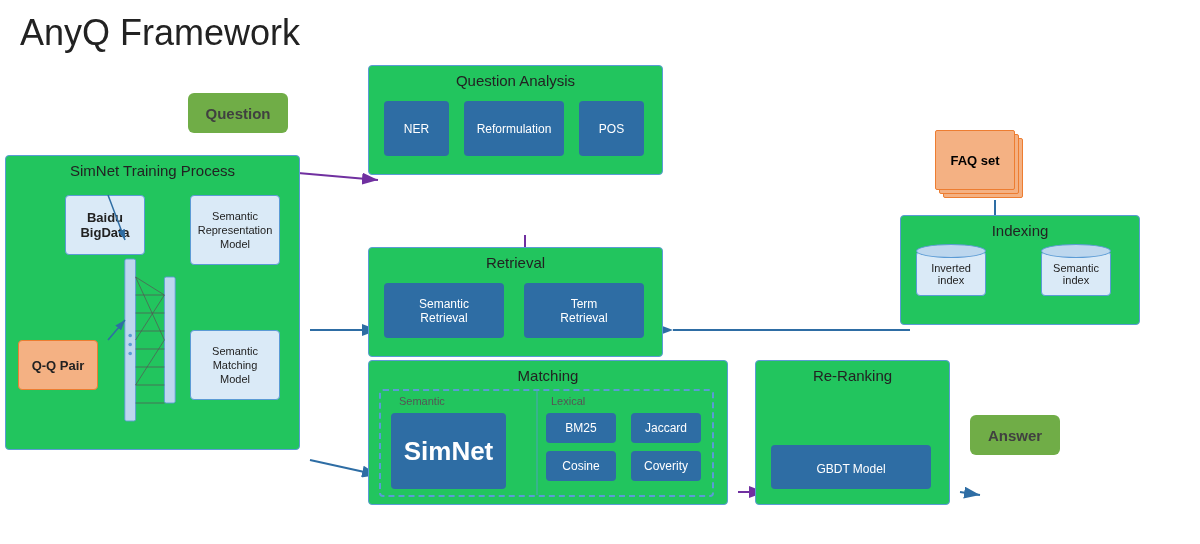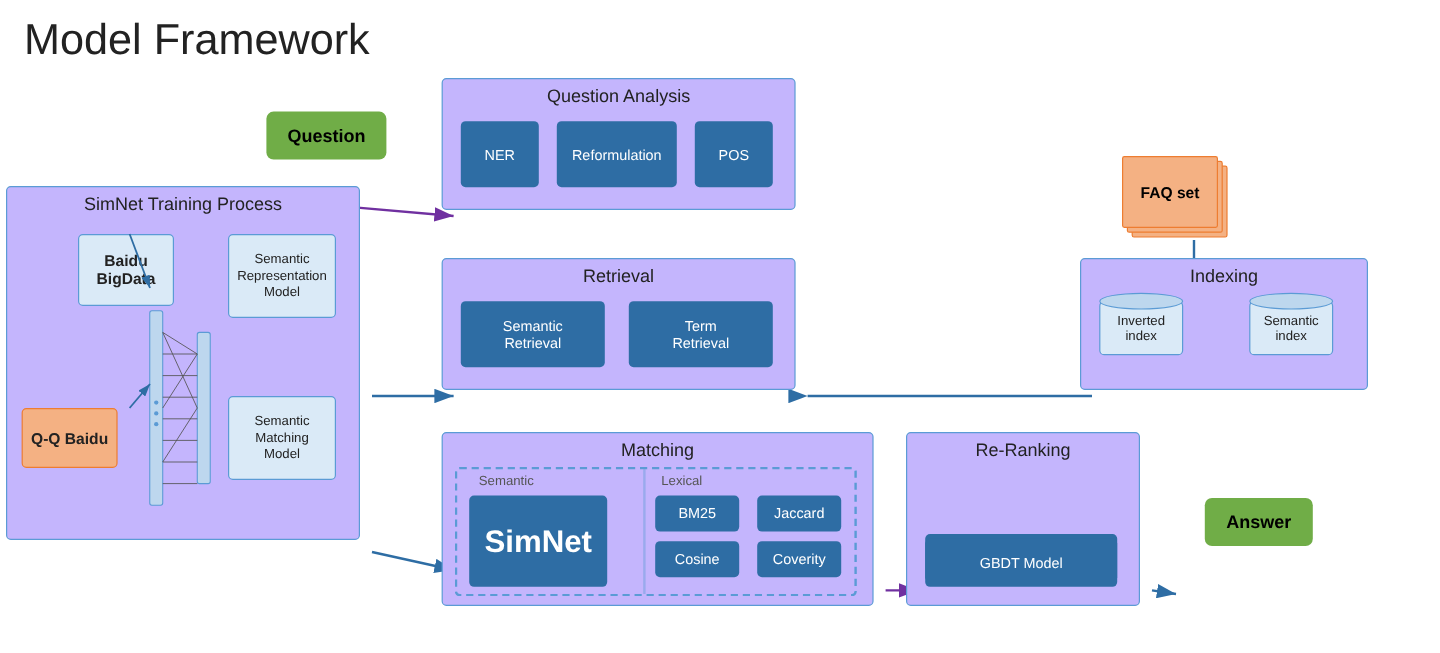--- a/index.html
+++ b/index.html
@@ -22,34 +22,33 @@
 
     
     .box {
       position: absolute;
       border-radius: 4px;
       text-align: center;
     }
 
     
     .box-light-blue {
-      background: #c4b5fd;
+      background: #22c55e;
       border: 1.5px solid #5b9bd5;
     }
     
     .box-green {
       background: #70ad47;
-      color: #000000;
+      color: #404040;
       border-radius: 6px;
       display: flex;
       align-items: center;
       justify-content: center;
       font-size: 15px;
       font-weight: 600;
-      margin-left: 34px;
     }
 
     
     .section-label {
       font-size: 15px;
       color: #222;
       position: absolute;
       top: 6px;
       left: 0; right: 0;
       text-align: center;
@@ -222,21 +221,21 @@
     
     .sub-label {
       font-size: 11px;
       color: #555;
       position: absolute;
     }
   </style>
 </head>
 <body>
 
-<div class="page-title">Model Framework</div>
+<div class="page-title">AnyQ Framework</div>
 
 <svg class="arrows-svg" xmlns="http://www.w3.org/2000/svg" style="position:absolute;top:60px;left:10px;width:1180px;height:474px;">
   <defs>
     <marker id="arrowhead-purple" markerWidth="8" markerHeight="6" refX="8" refY="3" orient="auto">
       <polygon points="0 0, 8 3, 0 6" fill="#7030a0"></polygon>
     </marker>
     <marker id="arrowhead-blue" markerWidth="8" markerHeight="6" refX="8" refY="3" orient="auto">
       <polygon points="0 0, 8 3, 0 6" fill="#2e6da4"></polygon>
     </marker>
     <marker id="arrowhead-blue-left" markerWidth="8" markerHeight="6" refX="0" refY="3" orient="auto">
@@ -275,21 +274,21 @@
 </div>
 
 <div style="position:absolute;left:935px;top:130px;">
   <div class="faq-page" style="top:8px;left:8px;"></div>
   <div class="faq-page" style="top:4px;left:4px;"></div>
   <div class="faq-page" style="top:0px;left:0px;display:flex;align-items:center;justify-content:center;font-weight:600;font-size:13px;">
     <span>FAQ set</span>
   </div>
 </div>
 
-<div id="retrieval-box" class="box box-light-blue" style="position:absolute;">
+<div id="retrieval-box" class="box box-light-blue" style="position:absolute;margin-top:32px;">
   <span class="section-label">Retrieval</span>
   <div class="inner-btn" style="left:15px;top:35px;width:120px;height:55px;">Semantic<br>Retrieval</div>
   <div class="inner-btn" style="left:155px;top:35px;width:120px;height:55px;">Term<br>Retrieval</div>
 </div>
 
 <div id="indexing-box" class="box box-light-blue" style="position:absolute;">
   <span class="section-label">Indexing</span>
 
   <div style="position:absolute;left:15px;top:28px;display:flex;flex-direction:column;align-items:center;">
     <div class="cylinder-top"></div>
@@ -339,21 +338,21 @@
 <div id="simnet-box" class="box box-light-blue" style="position:absolute;">
   <span class="section-label">SimNet Training Process</span>
 </div>
 
 <div id="baidu-box">
   <span style="white-space:pre-line;">Baidu
 BigData</span>
 </div>
 
 <div id="qq-box">
-  <span>Q-Q Baidu</span>
+  <span>Q-Q Pair</span>
 </div>
 
 <svg id="nn-visual" xmlns="http://www.w3.org/2000/svg" viewBox="0 0 60 200" style="position:absolute;left:115px;top:250px;width:70px;height:180px;">
 
   <rect x="2" y="10" width="12" height="180" rx="2" fill="#bdd7ee" stroke="#5b9bd5" stroke-width="1"></rect>
 
   <rect x="46" y="30" width="12" height="140" rx="2" fill="#bdd7ee" stroke="#5b9bd5" stroke-width="1"></rect>
 
   <line x1="14" y1="30" x2="46" y2="50" stroke="#555" stroke-width="0.8"></line>
   <line x1="14" y1="50" x2="46" y2="50" stroke="#555" stroke-width="0.8"></line>

